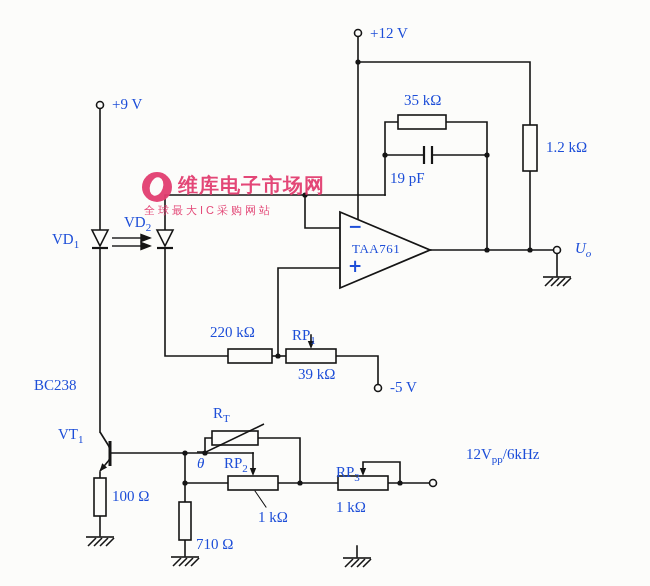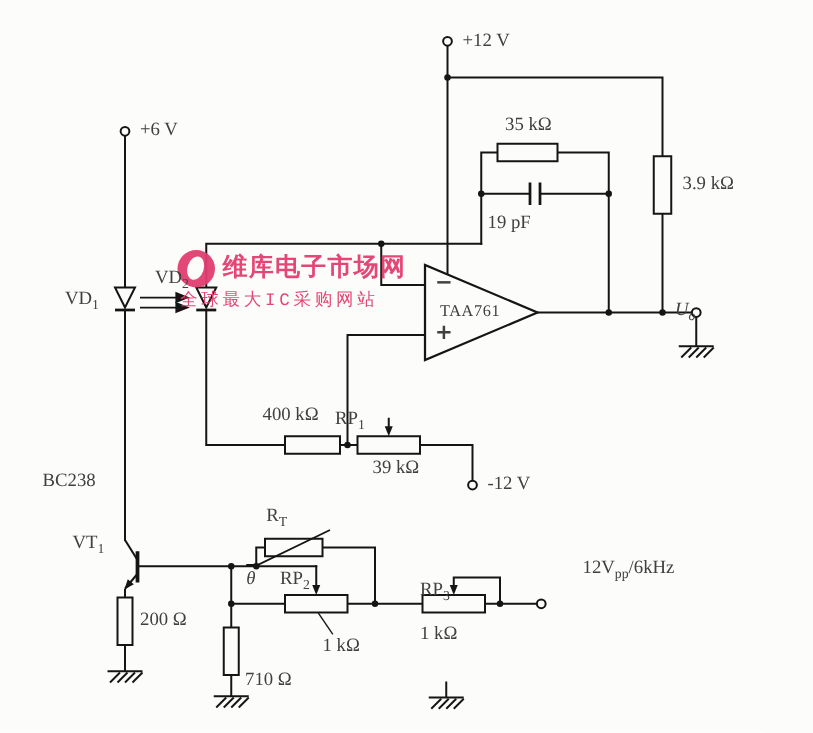--- a/index.html
+++ b/index.html
@@ -2,38 +2,38 @@
 <html style="--wm-color: #e23e70;"><head>
 <meta charset="utf-8">
 <style>
   html,body{margin:0;padding:0;background:#ffffff;}
   .stage{
     position:relative;width:650px;height:586px;background:#fcfcfa;
     font-family:"Liberation Serif",serif;overflow:hidden;
   }
   .stage svg{position:absolute;left:0;top:0;}
   .lbl{
-    position:absolute;font-size:15px;color:#404040;white-space:nowrap;
+    position:absolute;font-size:15px;color:#1d4ed8;white-space:nowrap;
     line-height:1.15;font-family:"Liberation Serif",serif;
   }
   .lbl sub{font-size:11px;line-height:1;}
   .lbl.small{font-size:13px;letter-spacing:.5px;}
   .lbl.sign{font-size:17px;font-weight:bold;font-family:"DejaVu Sans",sans-serif;line-height:1;}
   .ital{font-style:italic;}
   
-  .wm{position:absolute;left:142px;top:200px;width:220px;height:50px;
+  .wm{position:absolute;left:142px;top:172px;width:220px;height:50px;
       color:var(--wm-color,#e23e70);opacity:.95;}
   .wm-logo{position:absolute;left:0;top:0;width:30px;height:30px;border-radius:50%;
       background:var(--wm-color,#e23e70);}
   .wm-logo::after{content:"";position:absolute;left:8px;top:5px;width:13px;height:19px;
       border-radius:50%;background:#fcfcfa;transform:rotate(18deg);}
   .wm-brand{position:absolute;left:36px;top:0;font-size:20px;font-weight:bold;
       font-family:"DejaVu Sans",sans-serif;letter-spacing:1px;white-space:nowrap;}
-  .wm-tag{position:absolute;left:2px;top:31px;font-size:14px;letter-spacing:3px;
-      font-family:Liberation Mono, monospace;white-space:nowrap;}
+  .wm-tag{position:absolute;left:2px;top:31px;font-size:11px;letter-spacing:3px;
+      font-family:Liberation Sans, sans-serif;white-space:nowrap;}
 </style>
 </head>
 <body>
 
 <div class="stage">
 
   <svg width="650" height="586" viewBox="0 0 650 586">
     <defs>
       <g id="gnd" stroke="#151515" stroke-width="1.6" fill="none">
         <path d="M-14 0 H14"></path>
@@ -162,42 +162,42 @@
     <use href="#gnd" transform="translate(557,277)"></use>
   </svg>
 
   <div class="wm">
     <div class="wm-logo"></div>
     <div class="wm-brand">维库电子市场网</div>
     <div class="wm-tag">全球最大IC采购网站</div>
   </div>
 
   <div class="lbl" style="left:370px;top:25px"><span>+12 V</span></div>
-  <div class="lbl" style="left:112px;top:96px"><span>+6 V</span></div>
-  <div class="lbl" style="left:390px;top:379px"><span>-12 V</span></div>
+  <div class="lbl" style="left:112px;top:96px"><span>+9 V</span></div>
+  <div class="lbl" style="left:390px;top:379px"><span>-5 V</span></div>
   <div class="lbl" style="left:404px;top:92px"><span>35 kΩ</span></div>
   <div class="lbl" style="left:390px;top:170px"><span>19 pF</span></div>
-  <div class="lbl" style="left:546px;top:139px"><span>3.9 kΩ</span></div>
+  <div class="lbl" style="left:546px;top:139px"><span>1.2 kΩ</span></div>
 
   <div class="lbl small" style="left:352px;top:242px"><span>TAA761</span></div>
   <div class="lbl sign" style="left:348px;top:218px"><span>−</span></div>
   <div class="lbl sign" style="left:348px;top:258px"><span>+</span></div>
 
-  <div class="lbl ital" style="left:540px;top:240px"><span>U</span><sub>o</sub></div>
+  <div class="lbl ital" style="left:575px;top:240px"><span>U</span><sub>o</sub></div>
 
   <div class="lbl" style="left:52px;top:231px"><span>VD</span><sub>1</sub></div>
   <div class="lbl" style="left:124px;top:214px"><span>VD</span><sub>2</sub></div>
 
-  <div class="lbl" style="left:210px;top:324px"><span>400 kΩ</span></div>
-  <div class="lbl" style="left:268px;top:327px"><span>RP</span><sub>1</sub></div>
+  <div class="lbl" style="left:210px;top:324px"><span>220 kΩ</span></div>
+  <div class="lbl" style="left:292px;top:327px"><span>RP</span><sub>1</sub></div>
   <div class="lbl" style="left:298px;top:366px"><span>39 kΩ</span></div>
 
   <div class="lbl" style="left:34px;top:377px"><span>BC238</span></div>
   <div class="lbl" style="left:58px;top:426px"><span>VT</span><sub>1</sub></div>
-  <div class="lbl" style="left:112px;top:488px"><span>200 Ω</span></div>
+  <div class="lbl" style="left:112px;top:488px"><span>100 Ω</span></div>
 
   <div class="lbl" style="left:213px;top:405px"><span>R</span><sub>T</sub></div>
   <div class="lbl ital" style="left:197px;top:455px"><span>θ</span></div>
   <div class="lbl" style="left:224px;top:455px"><span>RP</span><sub>2</sub></div>
   <div class="lbl" style="left:258px;top:509px"><span>1 kΩ</span></div>
   <div class="lbl" style="left:196px;top:536px"><span>710 Ω</span></div>
 
   <div class="lbl" style="left:336px;top:464px"><span>RP</span><sub>3</sub></div>
   <div class="lbl" style="left:336px;top:499px"><span>1 kΩ</span></div>
 

